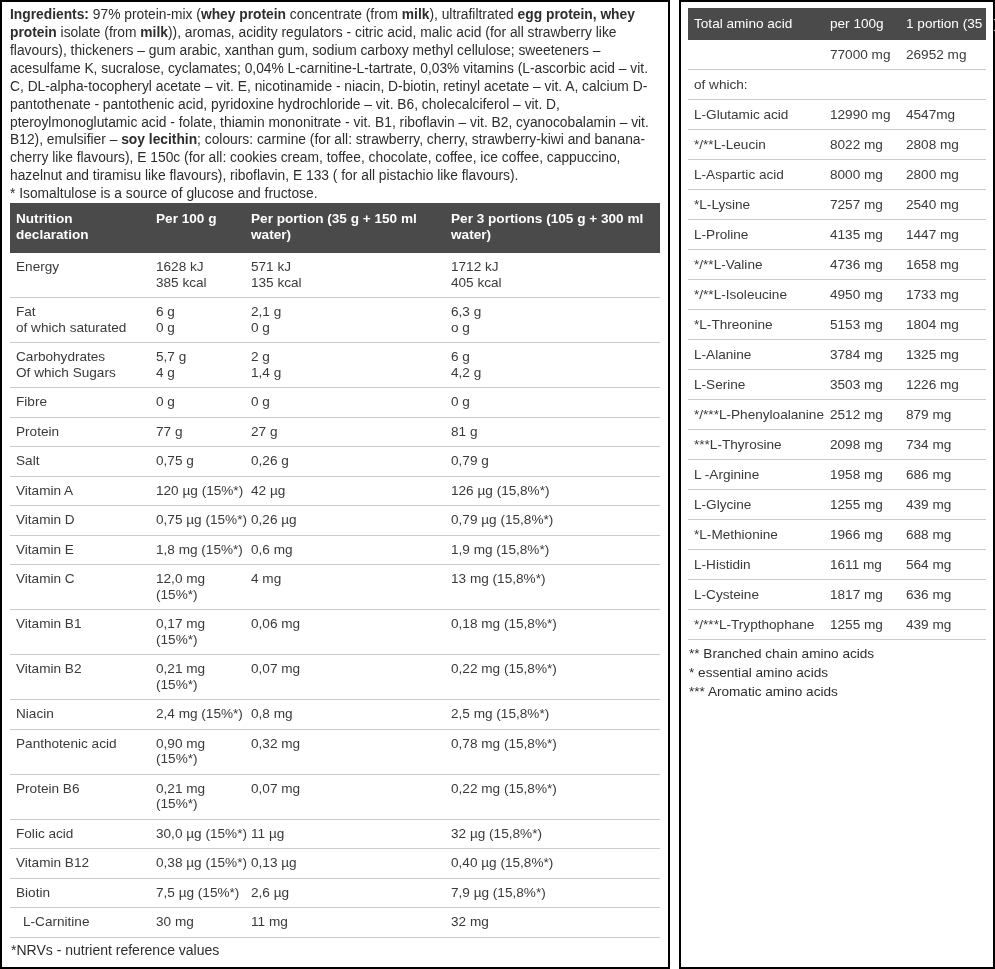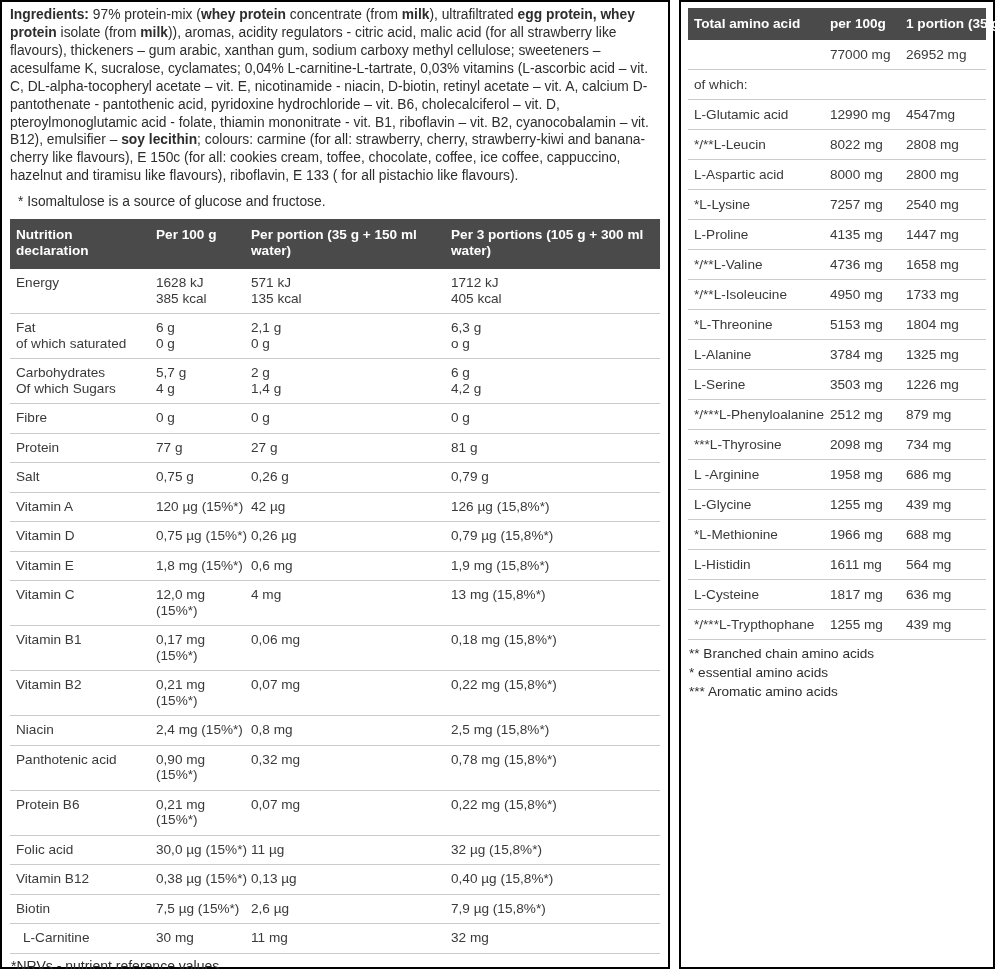--- a/index.html
+++ b/index.html
@@ -17,21 +17,21 @@
   }
   .panel-left  { left: 0;   width: 670px; height: 969px; padding: 4px 8px 17px 8px; }
   .panel-right { left: 679px; width: 316px; height: 969px; padding: 6px 7px 0 7px; }
 
   
   .ingredients {
     margin: 0; font-size: 13.8px; line-height: 1.3; color: #2d2d2d;
     text-align: left;
   }
   .ingredients b { font-weight: bold; }
-  .iso-note { margin: 8px; font-size: 13.8px; line-height: 1.3; color: #2d2d2d; }
+  .iso-note { margin: 0; font-size: 13.8px; line-height: 1.3; color: #2d2d2d; }
 
   
   table { border-collapse: collapse; table-layout: fixed; width: 100%; }
   .nutrition-table { font-size: 13.6px; }
   .nutrition-table th {
     background: #4a4a4a; color: #ffffff; font-weight: bold;
     text-align: left; vertical-align: top;
     padding: 8px 6px 10px 6px; line-height: 16px;
   }
   .nutrition-table td {
@@ -39,21 +39,21 @@
     vertical-align: top; text-align: left;
     padding: 6px 4px 7px 6px; color: #3a3a3a;
   }
   .nutrition-table td div { line-height: 15.5px; white-space: nowrap; }
   .nutrition-table tbody tr:last-child td:first-child div { padding-left: 7px; }
   .nrv-note { font-size: 14px; padding: 4px 0 0 1px; color: #2d2d2d; }
 
   
   .amino-table { font-size: 13.6px; }
   .amino-table th {
-    background: #4a4a4a; color: #ffffff; font-weight: bold;
+    background: #4a4a4a; color: #ffffff; font-weight: normal;
     text-align: left; vertical-align: top;
     padding: 8px 4px 9px 6px; line-height: 15px; white-space: nowrap;
   }
   .amino-table td {
     border-bottom: 1px solid #cbcbcb;
     vertical-align: top; text-align: left;
     padding: 7px 4px 7px 6px; color: #3a3a3a; white-space: nowrap;
   }
   .amino-notes { font-size: 13.6px; padding: 5px 0 0 1px; line-height: 1.38; color: #2d2d2d; }
 </style>

